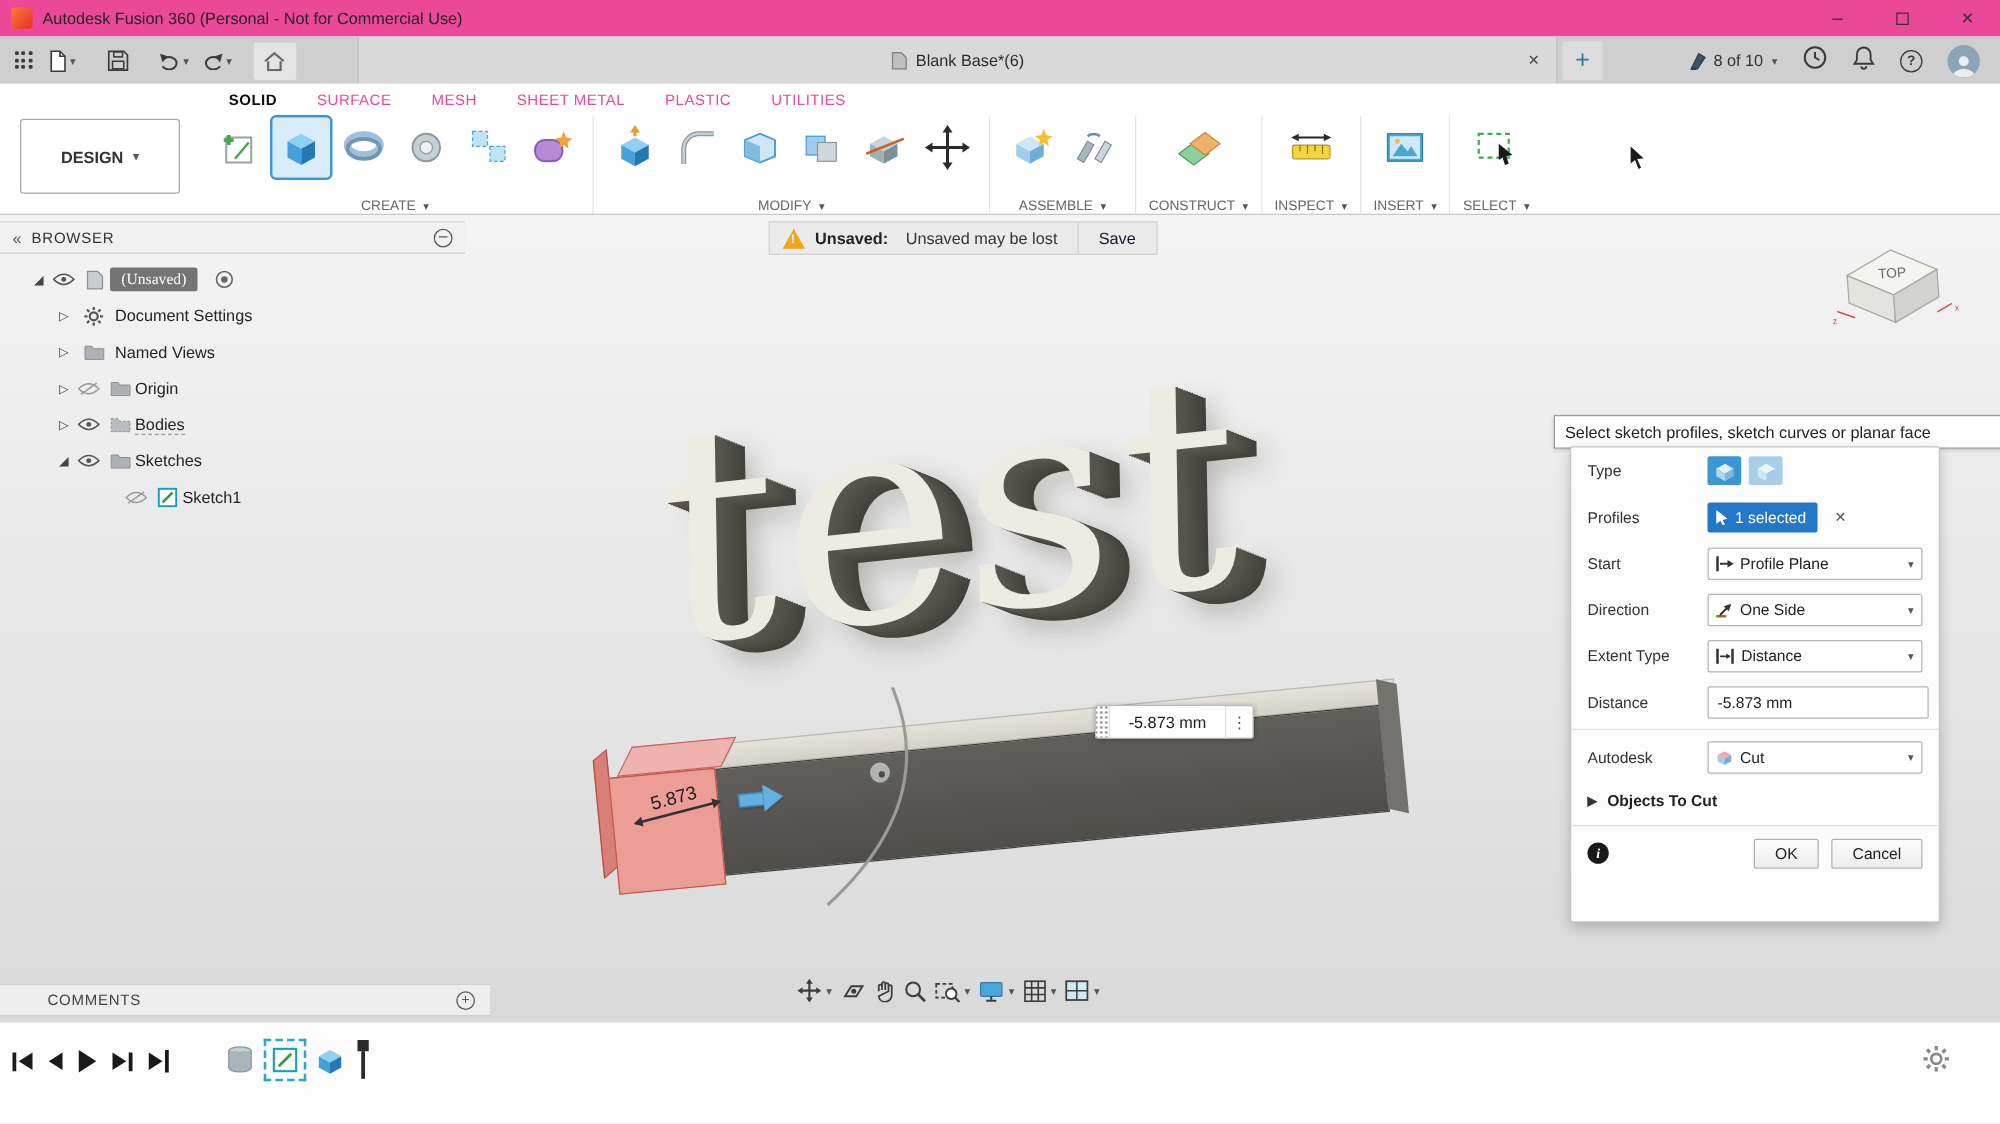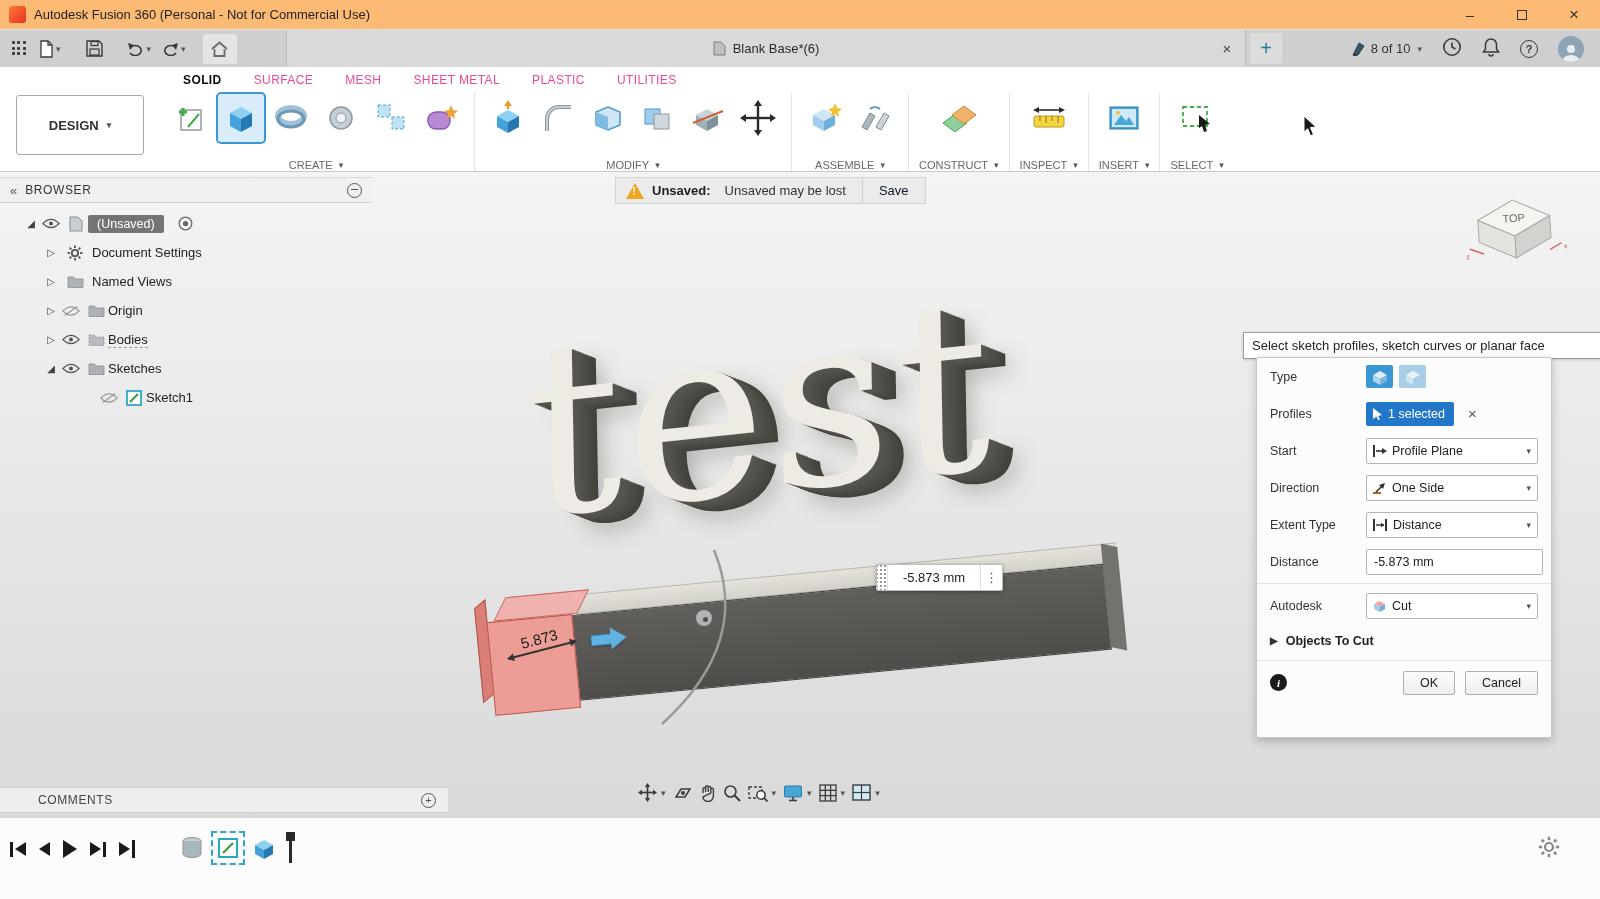--- a/index.html
+++ b/index.html
@@ -1,20 +1,20 @@
 <!DOCTYPE html>
 <html><head>
 <meta charset="utf-8">
 <style>
   * { box-sizing: border-box; margin:0; padding:0; }
   html,body { width:1600px; height:899px; overflow:hidden; }
   body { font-family:"Liberation Sans", sans-serif; position:relative; background:#d8d8d8; color:#222; }
 
   
-  .titlebar { position:absolute; left:0; top:0; width:1600px; height:30px; background:#fdba74; display:flex; align-items:center; border-bottom:1px solid #e2e2e2; }
+  .titlebar { position:absolute; left:0; top:0; width:1600px; height:30px; background:#ec4899; display:flex; align-items:center; border-bottom:1px solid #e2e2e2; }
   .fusion-logo { width:17px; height:17px; margin:0 8px 0 9px; border-radius:3px; background:linear-gradient(135deg,#ff7a33,#e33227); }
   .titlebar .wtitle { font-size:13px; color:#222; }
   .wcontrols { margin-left:auto; display:flex; height:30px; }
   .wbtn { width:52px; height:30px; display:flex; align-items:center; justify-content:center; font-size:15px; color:#333; }
   .maxbox { width:10px; height:10px; border:1.2px solid #333; }
 
   
   .appbar { position:absolute; left:0; top:30px; width:1600px; height:37px; background:#cfcfcf; display:flex; align-items:center; }
   .qat { display:flex; align-items:center; gap:4px; padding-left:6px; }
   .qbtn { height:30px; min-width:26px; display:flex; align-items:center; justify-content:center; padding:0 3px; color:#3a3a3a; }
@@ -62,21 +62,21 @@
   .panel-header .ph-title { font-size:12px; letter-spacing:.6px; color:#333; margin-left:8px; }
   .chevrons { color:#555; font-size:13px; }
   .minus-circle { margin-left:auto; width:15px; height:15px; border-radius:50%; border:1.4px solid #555; position:relative; }
   .minus-circle::after { content:""; position:absolute; left:2.5px; top:5.3px; width:7px; height:1.6px; background:#555; }
   .tree { padding-top:6px; }
   .trow { height:29px; display:flex; align-items:center; font-size:13px; color:#222; }
   .tw { display:inline-flex; align-items:center; justify-content:center; }
   .twist { width:14px; font-size:10px; color:#444; }
   .eye-cell { width:26px; }
   .ico-cell { width:24px; }
-  .pill { background:#747474; color:#fff; padding:2px 9px; border-radius:2px; font-size:12.5px; }
+  .pill { background:#747474; color:#fff; padding:2px 9px; border-radius:2px; font-size:12.5px;font-family:Liberation Serif, serif; }
   .radio-cell { margin-left:14px; }
   .dashed-under { border-bottom:1px dashed #9a9a9a; }
 
   
   .viewcube { position:absolute; left:1462px; top:16px; }
 
   
   .tooltip { position:absolute; left:1243px; top:160px; width:380px; height:27px; background:#fff; border:1px solid #9a9a9a; display:flex; align-items:center; padding:0 8px; font-size:13px; color:#222; box-shadow:0 1px 3px rgba(0,0,0,.18); white-space:nowrap; }
 
   
@@ -125,21 +125,21 @@
   .manip-circle::after { content:""; position:absolute; left:6.5px; top:6.5px; width:5px; height:5px; border-radius:50%; background:#4c4c4a; }
   .arc-svg { position:absolute; left:0; top:0; pointer-events:none; }
 
   
   .float-input { position:absolute; left:876px; top:392px; height:27px; display:flex; align-items:stretch; background:#fff; border:1px solid #bdbdbd; border-radius:2px; box-shadow:0 1px 4px rgba(0,0,0,.3); }
   .grip { width:11px; border-right:1px solid #e0e0e0; background-image:radial-gradient(#9a9a9a 1px, transparent 1.2px); background-size:4px 4px; background-position:2px 3px; }
   .fi-value { width:92px; border:none; outline:none; font-family:"Liberation Sans",sans-serif; font-size:13px; color:#222; text-align:center; }
   .fi-menu { width:22px; border-left:1px solid #e0e0e0; display:flex; align-items:center; justify-content:center; color:#555; font-size:13px; }
 
   
-  .comments { position:absolute; left:0; top:615px; width:448px; height:26px; background:rgba(240,240,240,.92); border-top:1px solid #cfcfcf; border-bottom:1px solid #cfcfcf; display:flex; align-items:center; padding:0 12px; }
+  .comments { position:absolute; left:0; top:615px; width:392px; height:26px; background:rgba(240,240,240,.92); border-top:1px solid #cfcfcf; border-bottom:1px solid #cfcfcf; display:flex; align-items:center; padding:0 12px; }
   .comments .c-title { font-size:12px; letter-spacing:.6px; color:#444; margin-left:26px; }
   .plus-circle { margin-left:auto; width:15px; height:15px; border-radius:50%; border:1.4px solid #555; color:#555; font-size:11px; display:flex; align-items:center; justify-content:center; line-height:1; }
 
   
   .navbar { position:absolute; left:638px; top:611px; display:flex; align-items:center; gap:7px; }
   .nav-ico { display:flex; align-items:center; gap:2px; color:#3c3c3c; }
 
   
   .bottombar { position:absolute; left:0; top:817px; width:1600px; height:82px; background:#fcfcfc; border-top:1px solid #d8d8d8; }
   .playback { position:absolute; left:10px; top:18px; display:flex; align-items:center; gap:13px; }

